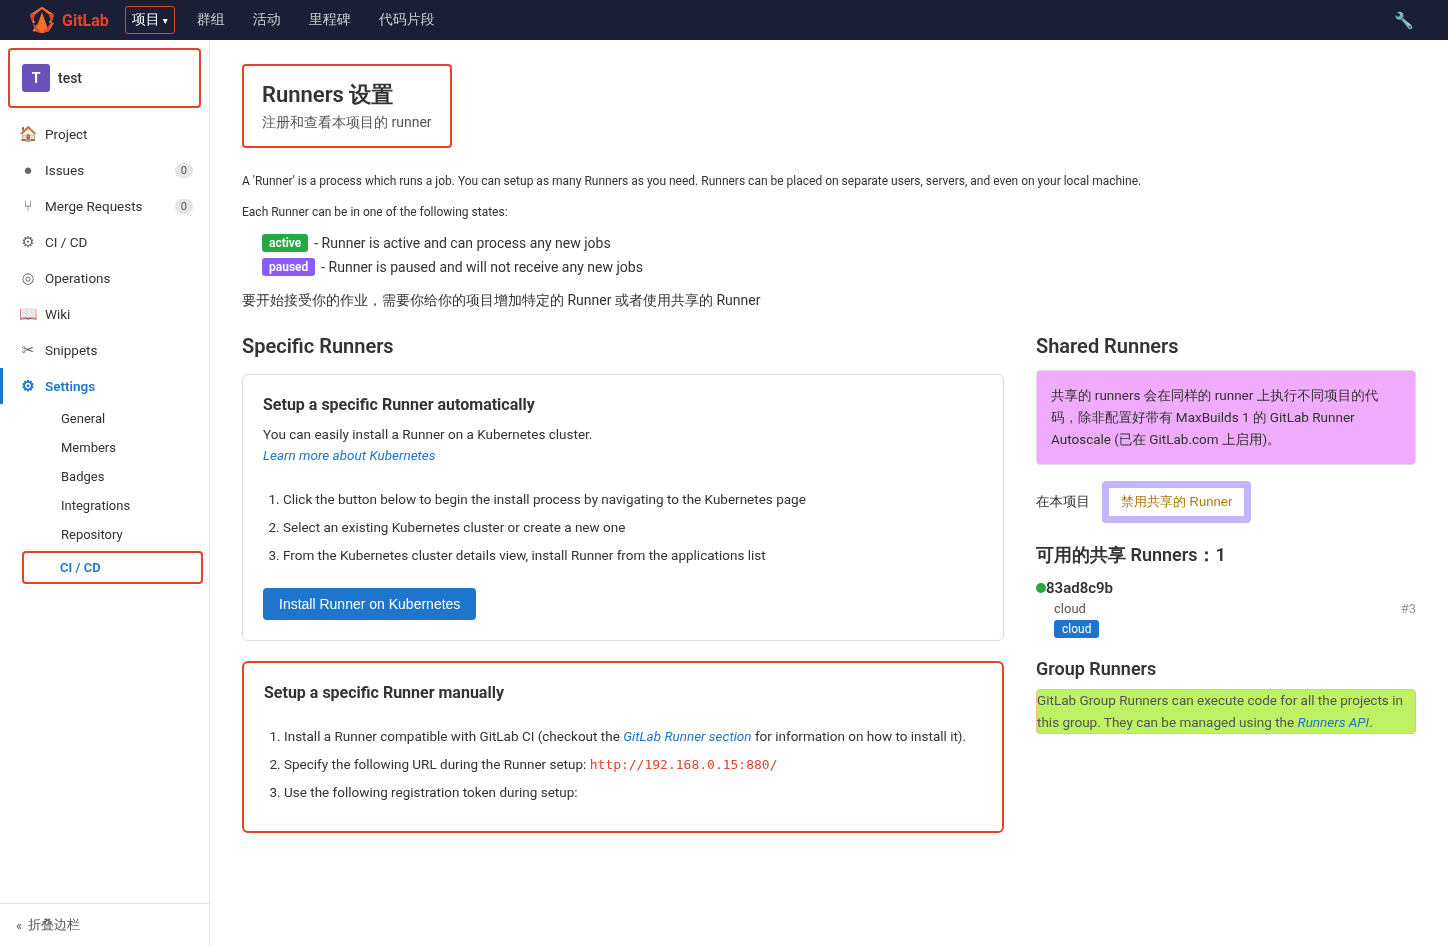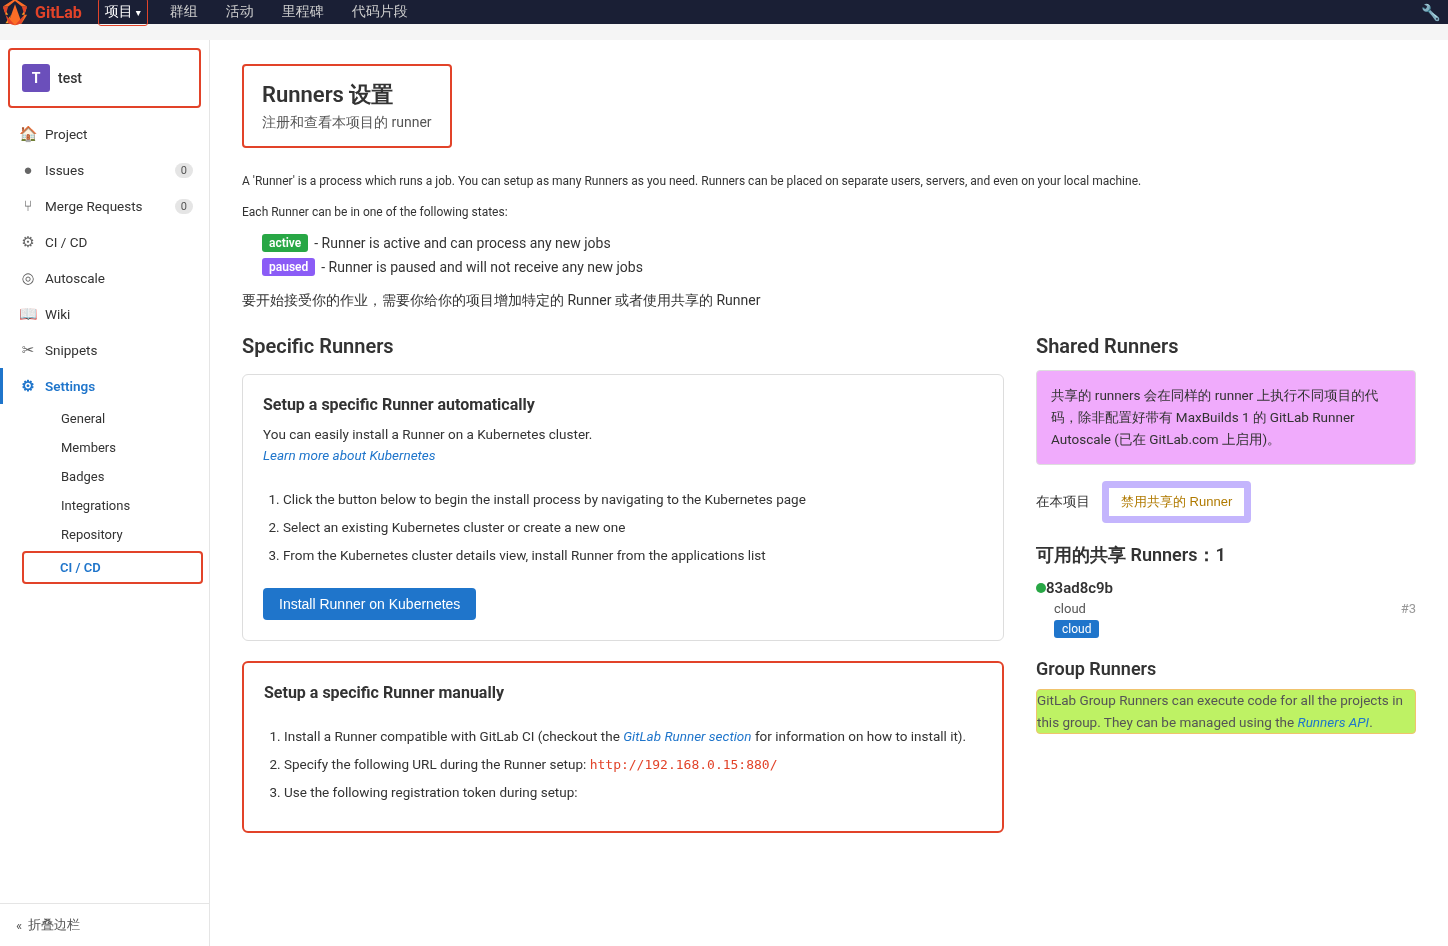--- a/index.html
+++ b/index.html
@@ -1,24 +1,24 @@
 <!DOCTYPE html>
 <html><head>
   <meta charset="utf-8">
   <style>
     * { box-sizing: border-box; margin: 0; padding: 0; }
     body { font-family: -apple-system, BlinkMacSystemFont, 'Segoe UI', Roboto, sans-serif; font-size: 14px; color: #333; background: #f5f5f5; }
 
     
     .top-nav {
       background: #1a1f35;
-      height: 24px;
+      height: 40px;
       display: flex;
       align-items: center;
-      padding: 0 1px;
+      padding: 0 28px;
       gap: 16px;
       position: fixed;
       top: 0; left: 0; right: 0;
       z-index: 100;
     }
     .top-nav .logo {
       display: flex; align-items: center; gap: 6px; color: #e24329;
       font-weight: bold; font-size: 16px;
     }
     .top-nav .logo svg { width: 28px; height: 28px; }
@@ -261,21 +261,21 @@
         <span class="icon">⑂</span>
         <span>Merge Requests</span>
         <span class="badge">0</span>
       </div>
       <div class="sidebar-item">
         <span class="icon">⚙</span>
         <span>CI / CD</span>
       </div>
       <div class="sidebar-item">
         <span class="icon">◎</span>
-        <span>Autoscale</span>
+        <span>Operations</span>
       </div>
       <div class="sidebar-item">
         <span class="icon">📖</span>
         <span>Wiki</span>
       </div>
       <div class="sidebar-item">
         <span class="icon">✂</span>
         <span>Snippets</span>
       </div>
       <div class="sidebar-item active">

